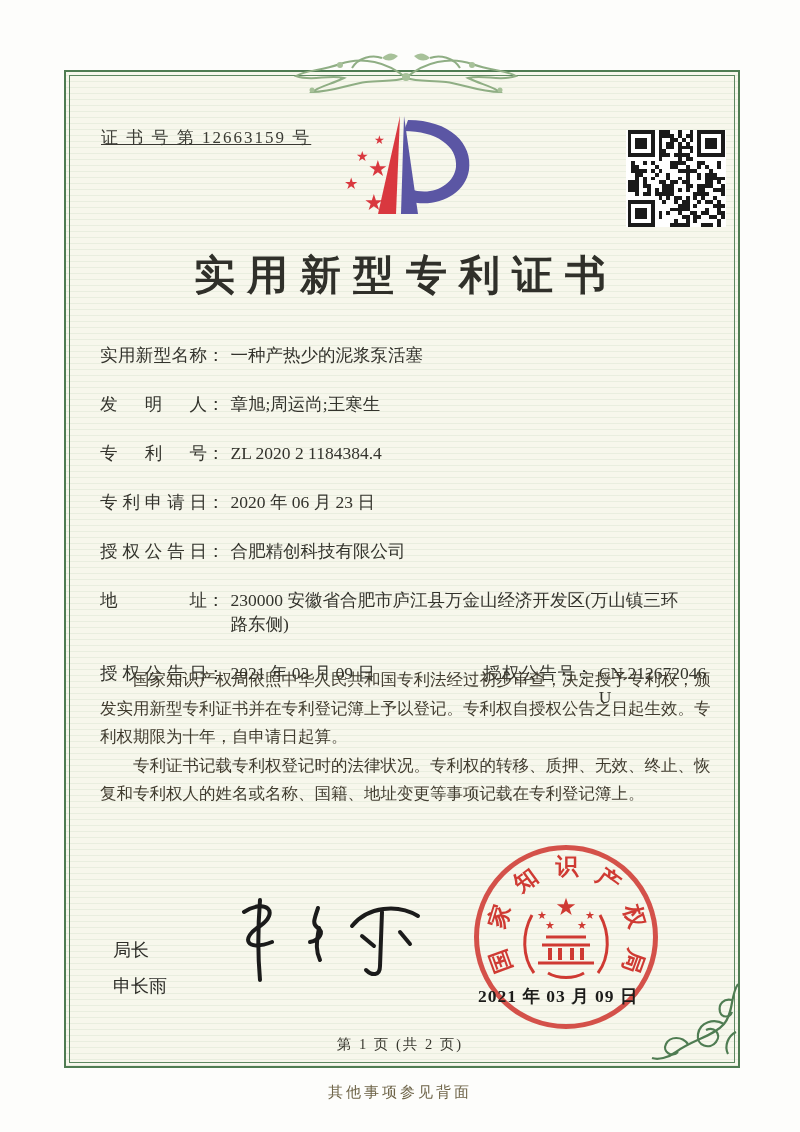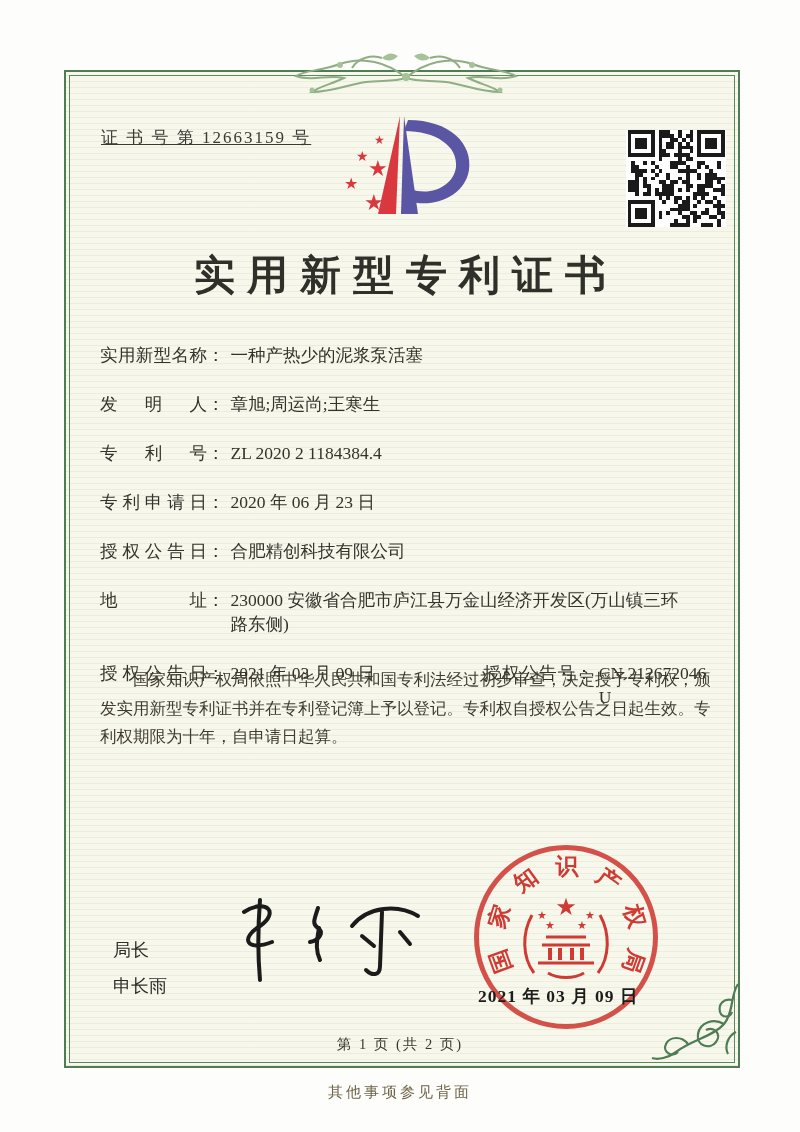--- a/index.html
+++ b/index.html
@@ -369,20 +369,21 @@
         <span class="fcolon">：</span>
       <span class="fvalue" style="width:196px;">2021 年 03 月 09 日</span>
       <span class="flabel2">授权公告号</span>
         <span class="fcolon">：</span>
       <span class="fvalue">CN 212672046 U</span>
     </div>
   </div>
 
   <div class="paras">
     <p>国家知识产权局依照中华人民共和国专利法经过初步审查，决定授予专利权，颁发实用新型专利证书并在专利登记簿上予以登记。专利权自授权公告之日起生效。专利权期限为十年，自申请日起算。</p>
+    <p>专利证书记载专利权登记时的法律状况。专利权的转移、质押、无效、终止、恢复和专利权人的姓名或名称、国籍、地址变更等事项记载在专利登记簿上。</p>
   </div>
 
   <div class="signer">
     <div>局长</div>
     <div>申长雨</div>
   </div>
 
   <svg class="sig-script" viewBox="0 0 210 100">
     <g fill="none" stroke="#1b1b1b" stroke-width="4" stroke-linecap="round">
       <path d="M38,14 C36,40 36,72 38,94"></path>

